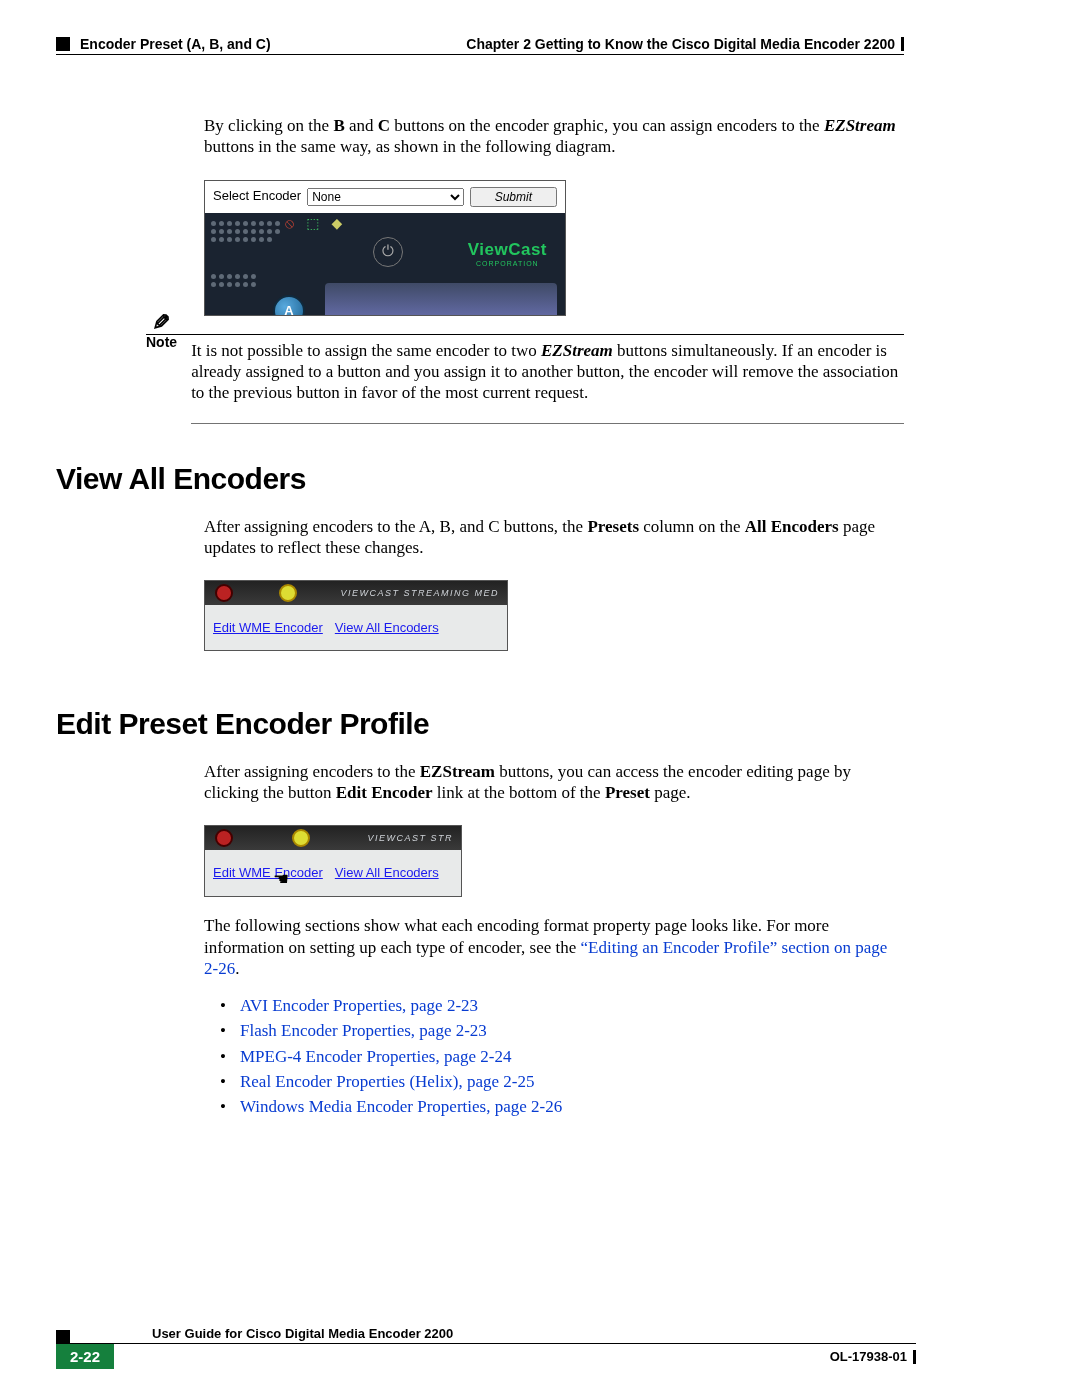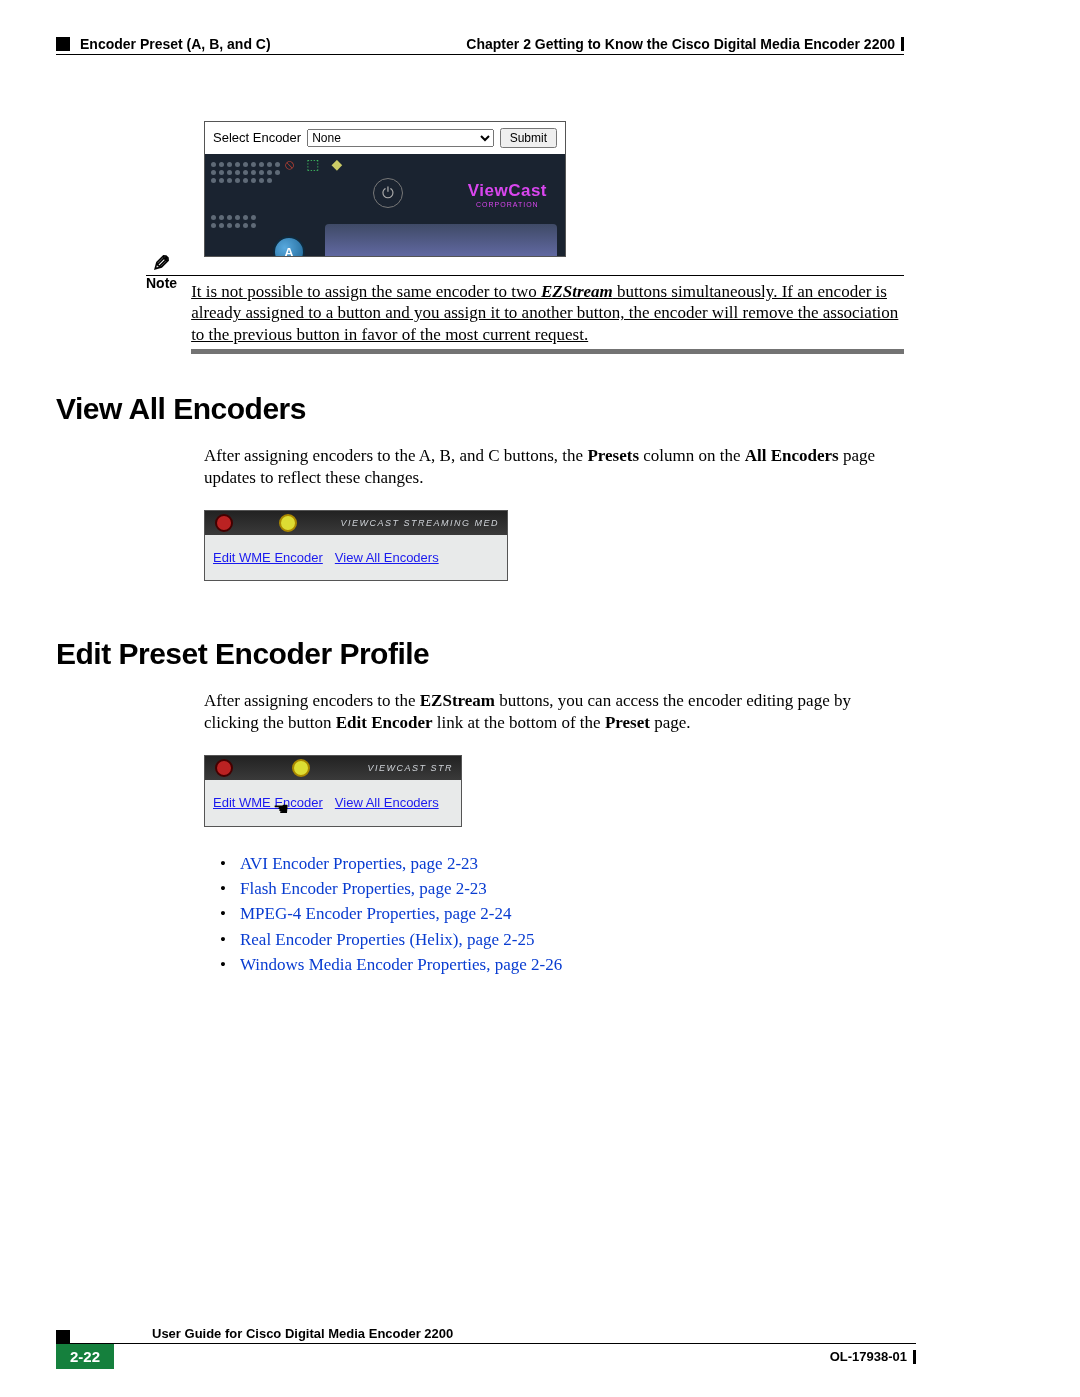--- a/index.html
+++ b/index.html
@@ -9,36 +9,36 @@
   .sq { width:14px; height:14px; background:#000; display:inline-block; }
   .hdr-right { display:flex; align-items:center; gap:6px; }
   .vbar { width:3px; height:14px; background:#000; display:inline-block; }
   .hdr hr, .ftr-line { border:none; border-top:1px solid #000; margin:0; }
   .body { padding-left:148px; padding-top:60px; font-size:17px; line-height:1.25; }
   .para { margin:0 0 16px 0; }
   .ss { border:1px solid #555; margin:6px 0 18px 0; display:inline-block; }
   .ss1 { width:360px; }
   .ss1 .row1 { background:#fff; padding:6px 8px; display:flex; align-items:center; gap:6px; font-family:Arial,sans-serif; font-size:13px; }
   .ss1 select { flex:1; font-size:12px; }
-  .ss1 button { font-size:12px; padding:1px 8px; }
+  .ss1 button { font-size:12px; padding:1px 23px;font-style:italic; }
   .ss1 .row2 { background:#1a2330; height:102px; position:relative; overflow:hidden; }
   .dots { position:absolute; left:6px; top:8px; }
   .dotrow { display:flex; gap:3px; margin-bottom:3px; }
   .dot { width:5px; height:5px; border-radius:50%; background:#5f6a77; }
-  .vc { position:absolute; right:18px; top:26px; color:#d946ef; font-family:Arial,sans-serif; font-weight:bold; font-size:17px; letter-spacing:0.5px; }
+  .vc { position:absolute; right:18px; top:26px; color:#22c55e; font-family:Arial,sans-serif; font-weight:bold; font-size:17px; letter-spacing:0.5px; }
   .vc small { display:block; font-size:7px; font-weight:normal; text-align:center; letter-spacing:1px; }
   .pwr { position:absolute; left:168px; top:24px; width:28px; height:28px; border-radius:50%; border:1px solid #777; display:flex; align-items:center; justify-content:center; color:#aaa; font-size:15px; }
   .icons { position:absolute; left:80px; top:2px; display:flex; gap:12px; font-size:14px; }
   .i-red{color:#c43;} .i-grn{color:#4c6;} .i-yel{color:#cc6;}
   .Abtn { position:absolute; left:68px; bottom:-12px; width:28px; height:28px; border-radius:50%; background:radial-gradient(circle at 35% 35%,#58a9de,#1b608f); color:#fff; font:bold 13px Arial; display:flex; align-items:center; justify-content:center; border:2px solid #102a3d; }
   .panel { position:absolute; left:120px; bottom:-8px; right:8px; height:40px; background:linear-gradient(#3f4a66,#6970b0); border-radius:4px 4px 0 0; }
   .noteblk { display:flex; gap:14px; align-items:flex-start; margin-left:-58px; border-top:1px solid #000; padding-top:5px; margin-bottom:26px; }
   .noteicon { display:flex; flex-direction:column; align-items:center; font-family:Arial,sans-serif; font-weight:bold; font-size:14px; margin-top:-28px; }
   .pencil { font-size:22px; line-height:1; transform:scaleX(-1); }
-  .noterule { border-bottom:5px solid #737373; padding-bottom:4px;text-decoration:underline; }
+  .noterule { border-bottom:1px solid #737373; padding-bottom:20px; }
   h2.sec { font-family:Arial,Helvetica,sans-serif; font-weight:bold; font-size:30px; margin:36px 0 18px -148px; letter-spacing:-0.5px; }
   .ss2 { width:302px; }
   .ss2 .top { background:linear-gradient(#222,#3a3a3a); height:24px; display:flex; align-items:center; justify-content:flex-end; padding:0 8px; }
   .ss2 .top span { color:#cfd3d8; font:italic 9px Arial; letter-spacing:1.5px; }
   .ss2 .circ { width:14px; height:14px; border-radius:50%; margin-right:auto; margin-left:2px; }
   .c-red{ background:#b22; border:2px solid #400; }
   .c-yel{ background:#dd3; border:2px solid #a80; margin-left:4px;}
   .ss2 .bot { background:#e8eaea; padding:15px 8px; font:13px Arial; }
   .ss2 .bot a { color:#1a1aee; text-decoration:underline; margin-right:12px; cursor:pointer; }
   .ss3 { width:256px; }
@@ -66,20 +66,23 @@
       <span>Encoder Preset (A, B, and C)</span>
     </div>
     <div class="hdr-right">
       <span>Chapter 2      Getting to Know the Cisco Digital Media Encoder 2200</span>
       <span class="vbar"></span>
     </div>
   </div>
   <hr class="ftr-line">
 
   <div class="body">
+    <p class="para">
+      <span>By clicking on the </span><b>B</b><span> and </span><b>C</b><span> buttons on the encoder graphic, you can assign encoders to the </span><i class="b">EZStream</i><span> buttons in the same way, as shown in the following diagram.</span>
+    </p>
 
     <div class="ss ss1">
       <div class="row1">
         <span>Select Encoder</span>
         <select><option>None</option></select>
         <button>Submit</button>
       </div>
       <div class="row2">
         <div class="dots">
           <div class="dotrow">
@@ -172,20 +175,23 @@
     </p>
     <div class="ss ss2 ss3">
       <div class="top">
           <span class="circ c-red"></span>
           <span class="circ c-yel"></span>
           <span>VIEWCAST STR</span>
         </div>
       <div class="bot"><a>Edit WME Encoder</a><a>View All Encoders</a><span class="cursor">☚</span></div>
     </div>
 
+    <p class="para">
+      <span>The following sections show what each encoding format property page looks like. For more information on setting up each type of encoder, see the </span><a class="linkinline">“Editing an Encoder Profile” section on page 2-26</a><span>.</span>
+    </p>
     <ul class="bul">
       <li><a>AVI Encoder Properties, page 2-23</a></li>
       <li><a>Flash Encoder Properties, page 2-23</a></li>
       <li><a>MPEG-4 Encoder Properties, page 2-24</a></li>
       <li><a>Real Encoder Properties (Helix), page 2-25</a></li>
       <li><a>Windows Media Encoder Properties, page 2-26</a></li>
     </ul>
   </div>
 
   <div class="ftr">

